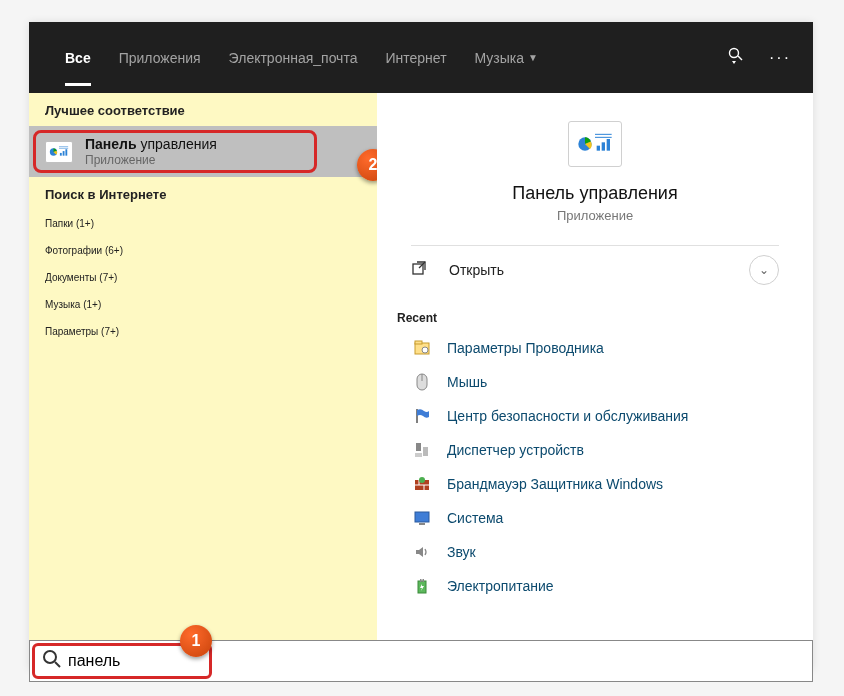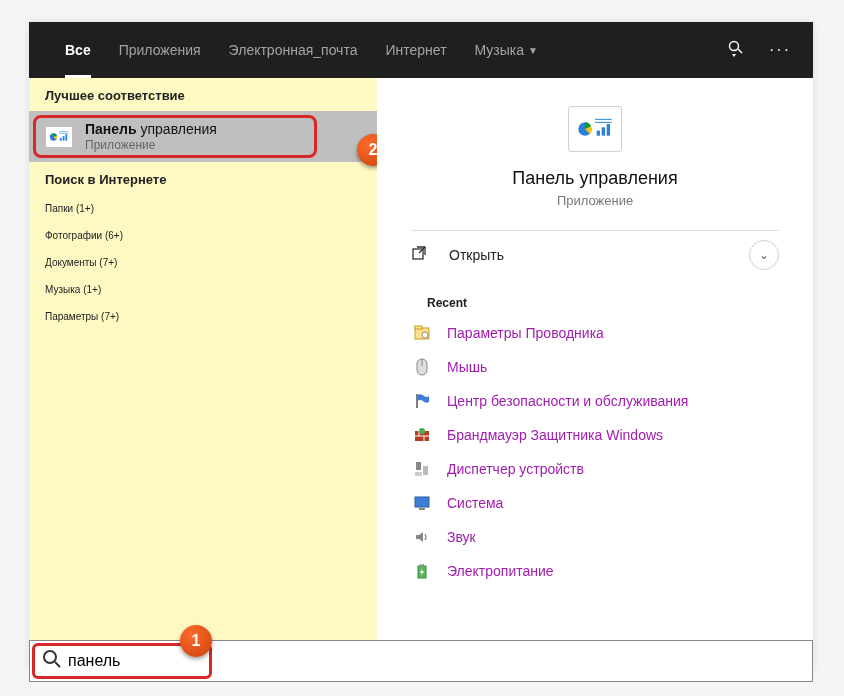--- a/index.html
+++ b/index.html
@@ -1,20 +1,20 @@
 <!DOCTYPE html>
 <html><head>
 <meta charset="utf-8">
 <style>
   * { box-sizing: border-box; margin: 0; padding: 0; font-family: "Segoe UI", Arial, sans-serif; }
   body { width: 844px; height: 696px; background: #f5f5f5; position: relative; overflow: hidden; }
   .window { position: absolute; left: 29px; top: 22px; width: 784px; height: 648px; background: #fff; display: flex; flex-direction: column; box-shadow: 0 0 8px rgba(0,0,0,0.1); }
 
   
-  .header { height: 56px; background: #1f1f1f; display: flex; align-items: center; padding: 0 22px; color: #fff; font-size: 14px; position: relative; }
+  .header { height: 71px; background: #1f1f1f; display: flex; align-items: center; padding: 0 22px; color: #fff; font-size: 14px; position: relative; }
   .tab { padding: 0 14px; height: 56px; display: flex; align-items: center; cursor: pointer; position: relative; color: #a3a3a3; }
   .tab.active { color: #fff; font-weight: 600; }
   .tab.active::after { content: ""; position: absolute; left: 14px; right: 14px; bottom: 0; height: 3px; background: #fff; }
   .tab .chev { margin-left: 4px; font-size: 10px; }
   .header-right { margin-left: auto; display: flex; align-items: center; gap: 22px; }
   .feedback-icon, .more-icon { color: #fff; cursor: pointer; }
   .more-icon { letter-spacing: 2px; font-size: 16px; }
 
   
   .body { flex: 1; display: flex; overflow: hidden; }
@@ -40,22 +40,22 @@
   
   .right { flex: 1; background: #fff; display: flex; flex-direction: column; overflow-y: auto; }
   .preview-head { display: flex; flex-direction: column; align-items: center; padding: 28px 0 22px; border-bottom: 1px solid #e0e0e0; margin: 0 34px; }
   .app-icon-lg { width: 54px; height: 46px; background: #fff; border: 1px solid #d0d0d0; border-radius: 3px; display: flex; align-items: center; justify-content: center; margin-bottom: 16px; }
   .app-icon-lg svg { width: 40px; height: 26px; }
   .preview-title { font-size: 18px; color: #111; }
   .preview-sub { font-size: 13px; color: #777; margin-top: 4px; }
   .action-row { display: flex; align-items: center; padding: 14px 34px; font-size: 14px; color: #222; cursor: pointer; position: relative; }
   .action-row .ico { width: 22px; margin-right: 16px; }
   .expand-btn { position: absolute; right: 34px; top: 50%; transform: translateY(-50%); width: 30px; height: 30px; border: 1px solid #d0d0d0; border-radius: 50%; display: flex; align-items: center; justify-content: center; color: #666; font-size: 12px; cursor: pointer; background: #fff; }
-  .recent-title { font-size: 12px; font-weight: 600; color: #222; padding: 18px 50px 6px; }
-  .recent-item { display: flex; align-items: center; padding: 8px 34px; cursor: pointer; font-size: 14px; color: #a21caf; }
+  .recent-title { font-size: 12px; font-weight: 600; color: #222; padding: 18px 20px 6px; }
+  .recent-item { display: flex; align-items: center; padding: 8px 34px; cursor: pointer; font-size: 14px; color: #0c4a6e; }
   .recent-item .ri-ico { width: 22px; height: 18px; margin-right: 14px; display: flex; align-items: center; justify-content: center; }
 
   
   .searchbar { position: absolute; left: 29px; right: 31px; bottom: 14px; height: 42px; background: #fff; border: 1px solid #888; display: flex; align-items: center; padding: 0 12px; }
   .searchbar .anno-outline { position: absolute; inset: 2px 600px 2px 2px; border: 3px solid #d62828; border-radius: 6px; pointer-events: none; }
   .searchbar input { border: none; outline: none; font-size: 16px; flex: 1; padding: 0 6px; font-family: inherit; }
   .searchbar .anno-badge { right: auto; left: 150px; top: -16px; }
 
   
   .cp-icon .pie { fill: #0d9f0d; }
@@ -192,38 +192,38 @@
             <svg width="16" height="16" viewBox="0 0 16 16">
               <line x1="3" y1="1" x2="3" y2="15" stroke="#555" stroke-width="1.5"></line>
               <path d="M3 2 Q7 0 10 3 Q13 5 15 3 L15 9 Q12 11 9 8 Q6 6 3 8 Z" fill="#3f7dd6"></path>
             </svg>
           </span>
         <span>Центр безопасности и обслуживания</span>
       </div>
       <div class="recent-item">
         <span class="ri-ico">
             <svg width="16" height="16" viewBox="0 0 16 16">
+              <rect x="2" y="1" width="5" height="8" fill="#888"></rect>
+              <rect x="9" y="5" width="5" height="9" fill="#bbb"></rect>
+              <rect x="1" y="11" width="7" height="4" fill="#ccc"></rect>
+            </svg>
+          </span>
+        <span>Диспетчер устройств</span>
+      </div>
+      <div class="recent-item">
+        <span class="ri-ico">
+            <svg width="16" height="16" viewBox="0 0 16 16">
               <rect x="1" y="4" width="14" height="10" fill="#b04020"></rect>
               <line x1="1" y1="9" x2="15" y2="9" stroke="#fff"></line>
               <line x1="5" y1="4" x2="5" y2="9" stroke="#fff"></line>
               <line x1="10" y1="9" x2="10" y2="14" stroke="#fff"></line>
               <circle cx="8" cy="4" r="3" fill="#4caf50"></circle>
             </svg>
           </span>
         <span>Брандмауэр Защитника Windows</span>
-      </div>
-      <div class="recent-item">
-        <span class="ri-ico">
-            <svg width="16" height="16" viewBox="0 0 16 16">
-              <rect x="2" y="1" width="5" height="8" fill="#888"></rect>
-              <rect x="9" y="5" width="5" height="9" fill="#bbb"></rect>
-              <rect x="1" y="11" width="7" height="4" fill="#ccc"></rect>
-            </svg>
-          </span>
-        <span>Диспетчер устройств</span>
       </div>
       <div class="recent-item">
         <span class="ri-ico">
             <svg width="16" height="14" viewBox="0 0 16 14">
               <rect x="1" y="1" width="14" height="10" fill="#3f7dd6" stroke="#2a5a9e"></rect>
               <rect x="5" y="12" width="6" height="2" fill="#888"></rect>
             </svg>
           </span>
         <span>Система</span>
       </div>

